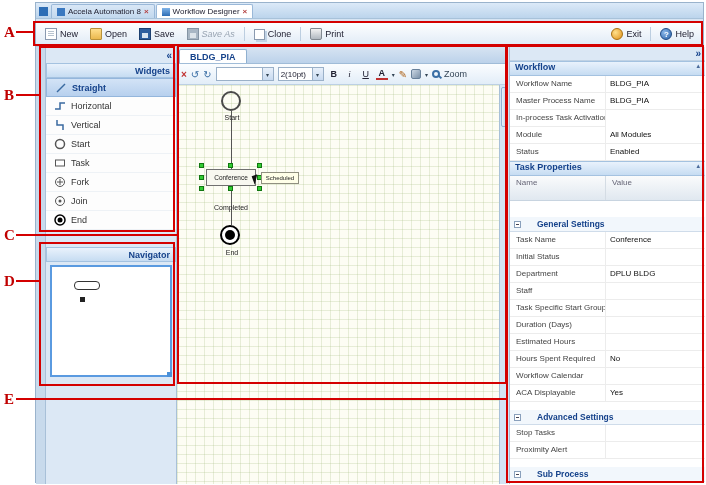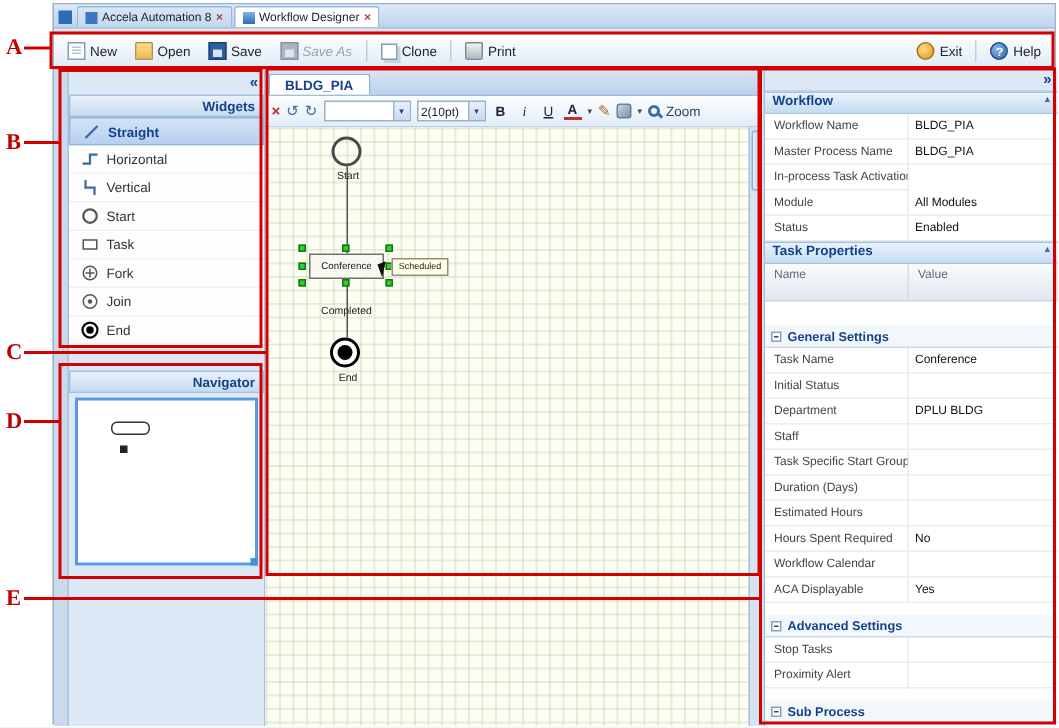--- a/index.html
+++ b/index.html
@@ -97,21 +97,21 @@
 
   
   .right-panel { position:absolute; left:473px; top:44px; width:196px; height:437px; background:#fff; border-left:1px solid #a8c0d8; display:flex; flex-direction:column; }
   .rp-top { height:14px; background:#dce8f5; border-bottom:1px solid #c0d2e4; display:flex; align-items:center; justify-content:flex-end; padding-right:4px; color:#15428b; font-weight:bold; font-size:10px; flex:none; }
   .rp-hdr { height:15px; flex:none; background:linear-gradient(#e9f2fc,#c6dcf2); border-top:1px solid #a4c2e0; border-bottom:1px solid #a4c2e0; color:#15428b; font-weight:bold; font-size:9px; display:flex; justify-content:space-between; padding:0 5px; }
   .prow { height:17px; flex:none; display:grid; grid-template-columns:96px 1fr; font-size:8px; }
   .pname { padding:3px 3px 0 6px; color:#444; border-bottom:1px solid #ececec; border-right:1px solid #ececec; overflow:hidden; white-space:nowrap; }
   .pval { padding:3px 4px 0; color:#111; border-bottom:1px solid #ececec; overflow:hidden; white-space:nowrap; }
   .nvrow { height:25px; flex:none; display:grid; grid-template-columns:96px 1fr; font-size:8px; color:#667; background:linear-gradient(#fafbfc,#e0e8f0); border-bottom:1px solid #c8d4e0; }
   .nvrow div { padding:2px 3px 0 6px; border-right:1px solid #d4dce4; }
-  .ghdr { height:15px; flex:none; display:flex; align-items:center; gap:4px; padding-left:4px; color:#15428b; font-weight:bold; font-size:8.5px; background:#f2f7fc; border-bottom:1px solid #cfdcea; }
+  .ghdr { height:15px; flex:none; display:flex; align-items:center; gap:16px; padding-left:4px; color:#15428b; font-weight:bold; font-size:8.5px; background:#f2f7fc; border-bottom:1px solid #cfdcea; }
   .gmin { width:7px; height:7px; border:1px solid #8aa0bc; background:#fff; position:relative; flex:none; }
   .gmin::after { content:""; position:absolute; left:1px; right:1px; top:2px; height:1px; background:#445; }
   .spacer16 { height:16px; flex:none; } .spacer8 { height:8px; flex:none; }
   .tp-body { display:flex; flex-direction:column; }
 
   
   .ann-letter { position:absolute; font-family:"Liberation Serif","DejaVu Serif",serif; font-weight:bold; font-size:15px; color:#c00000; z-index:120; }
   .ann-line { position:absolute; height:2px; background:#d40000; z-index:110; }
   .ann-box { position:absolute; border:2px solid #d40000; z-index:100; pointer-events:none; }
 </style>

